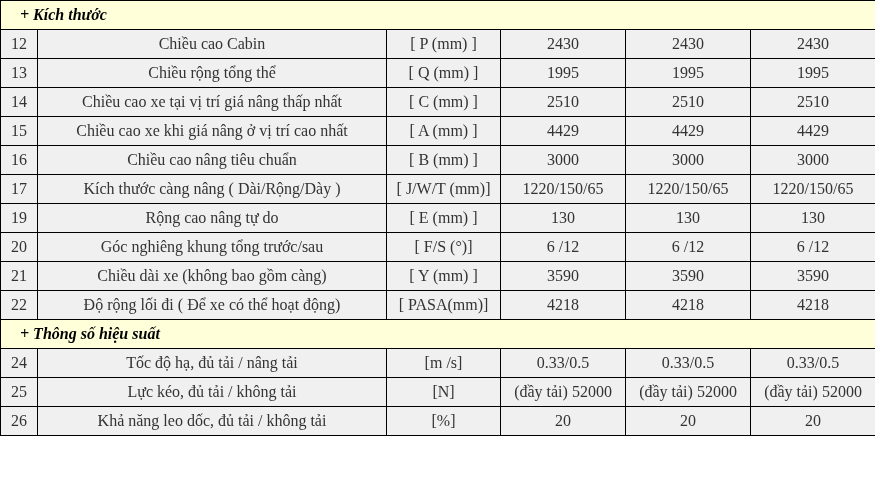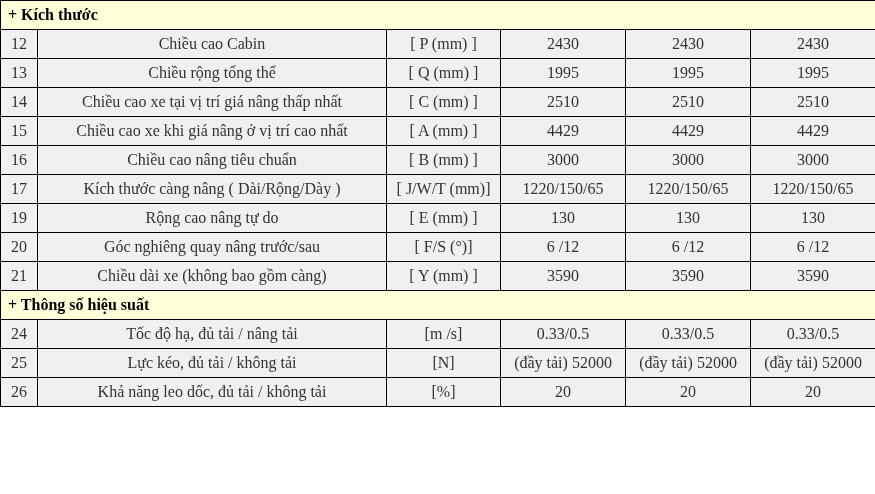--- a/index.html
+++ b/index.html
@@ -23,21 +23,22 @@
     vertical-align: middle;
     padding: 0 2px;
     overflow: hidden;
     white-space: nowrap;
   }
   .spec-table td.section-header {
     background: var(--header-bg, #ffffd9);
     color: var(--header-text, #000);
     font-weight: bold;
     text-align: left;
-    padding-left: 7px;
+    padding-left: 19px;
+    font-style: italic;
   }
 </style>
 </head>
 <body>
 
 <table class="spec-table">
   <colgroup>
     <col style="width:37px">
     <col style="width:349px">
     <col style="width:114px">
@@ -100,33 +101,41 @@
       <tr>
         <td>19</td>
         <td>Rộng cao nâng tự do</td>
         <td>[ E (mm) ]</td>
         <td>130</td>
         <td>130</td>
         <td>130</td>
       </tr>
       <tr>
         <td>20</td>
-        <td>Góc nghiêng quay nâng trước/sau</td>
+        <td>Góc nghiêng khung tổng trước/sau</td>
         <td>[ F/S (°)]</td>
         <td>6 /12</td>
         <td>6 /12</td>
         <td>6 /12</td>
       </tr>
       <tr>
         <td>21</td>
         <td>Chiều dài xe (không bao gồm càng)</td>
         <td>[ Y (mm) ]</td>
         <td>3590</td>
         <td>3590</td>
         <td>3590</td>
+      </tr>
+      <tr>
+        <td>22</td>
+        <td>Độ rộng lối đi ( Để xe có thể hoạt động)</td>
+        <td>[ PASA(mm)]</td>
+        <td>4218</td>
+        <td>4218</td>
+        <td>4218</td>
       </tr>
       <tr>
         <td colspan="6" class="section-header">+ Thông số hiệu suất</td>
       </tr>
       <tr>
         <td>24</td>
         <td>Tốc độ hạ, đủ tải / nâng tải</td>
         <td>[m /s]</td>
         <td>0.33/0.5</td>
         <td>0.33/0.5</td>

